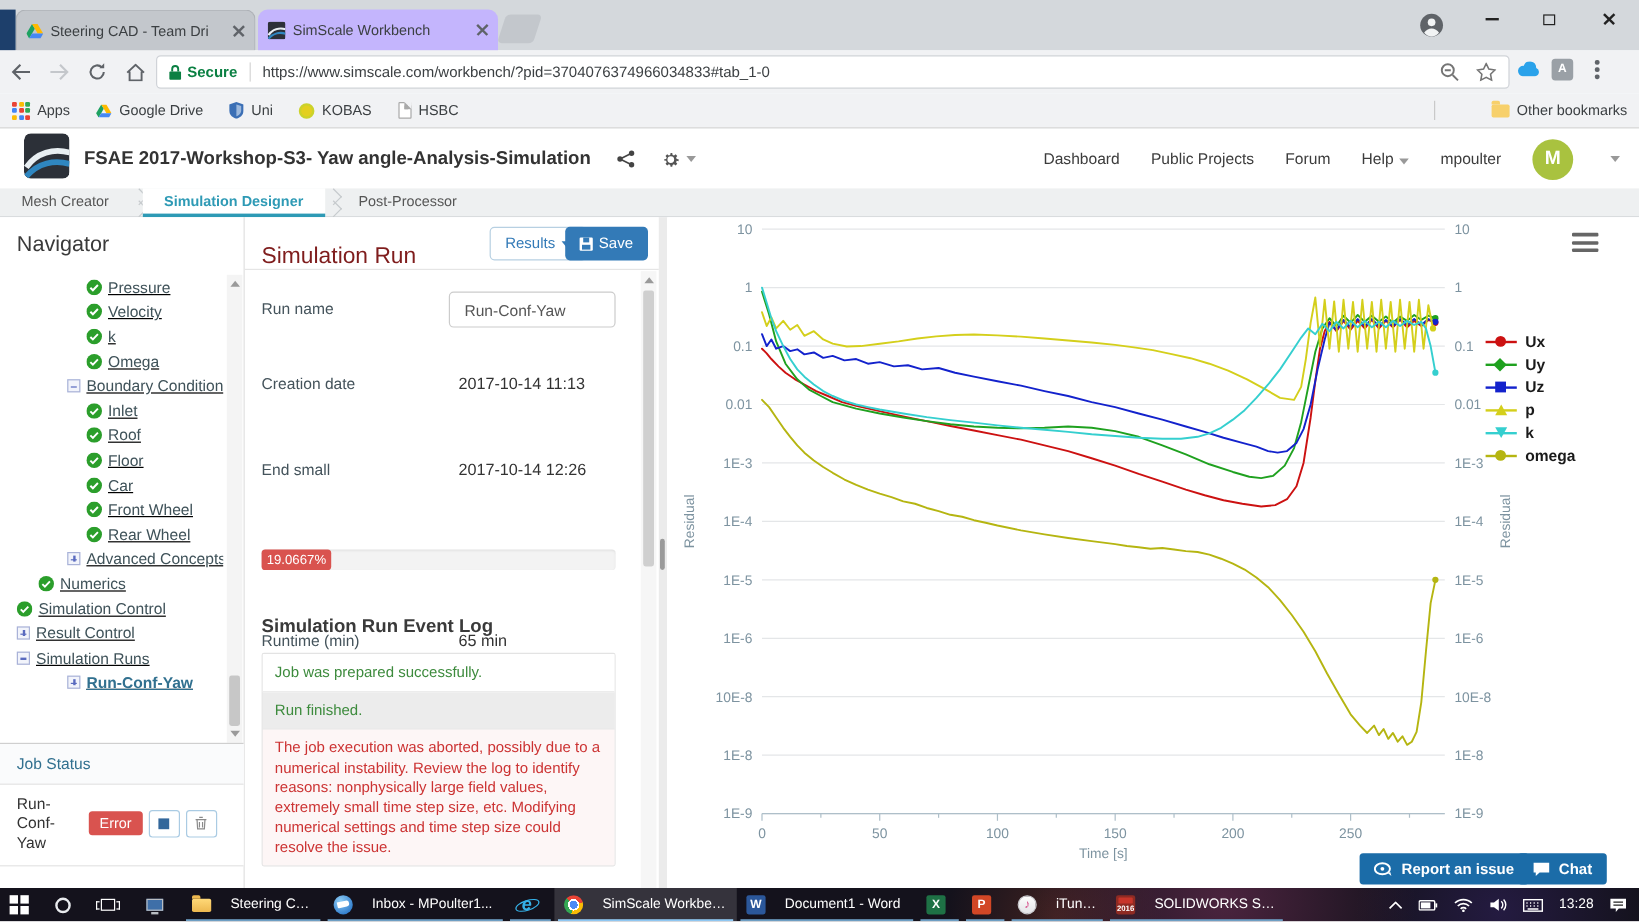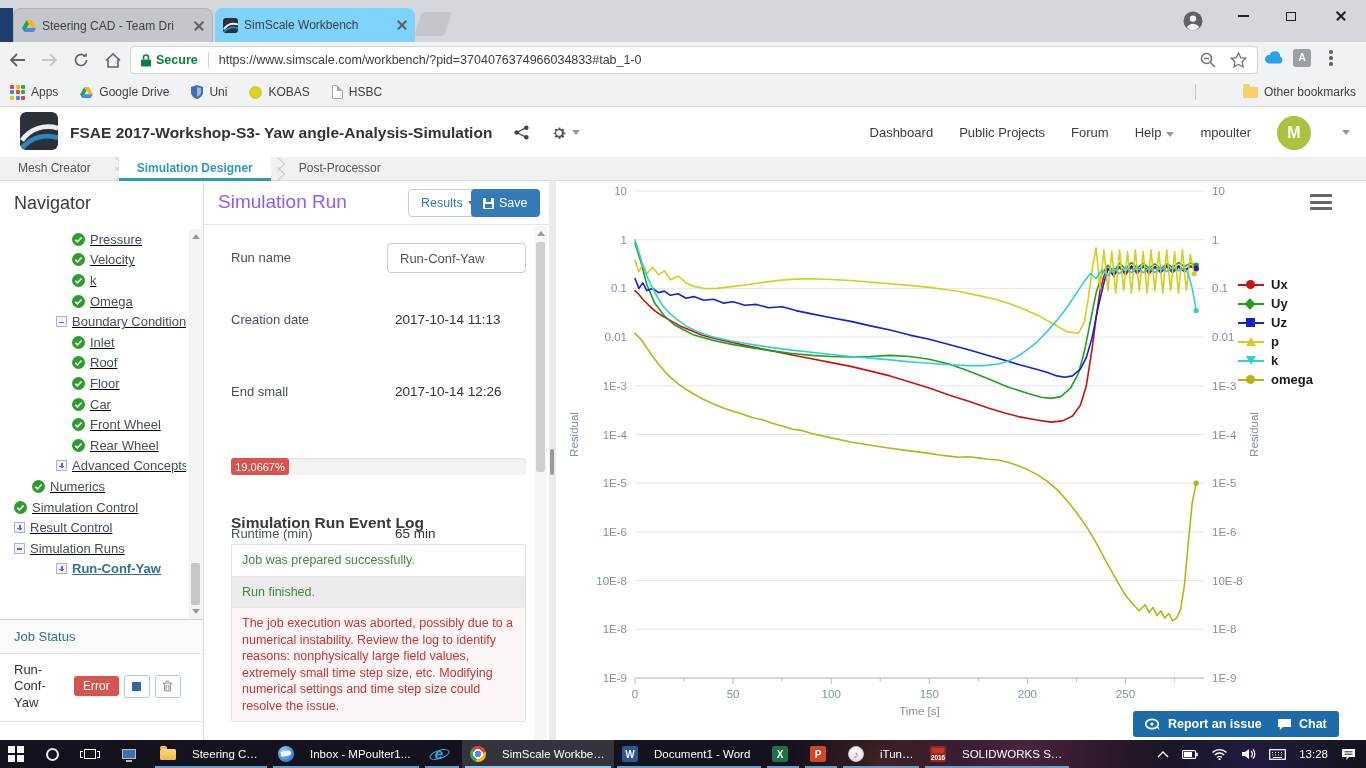--- a/index.html
+++ b/index.html
@@ -5,21 +5,21 @@
   * { margin:0; padding:0; box-sizing:border-box; }
   html,body { width:1366px; height:768px; overflow:hidden; }
   body { font-family:"Liberation Sans", sans-serif; background:#fff; }
   #screen { position:relative; width:1366px; height:768px; overflow:hidden; background:#fff; }
 
   
   #tabstrip { position:absolute; left:0; top:0; width:1366px; height:42px; background:#d4d8dc; }
   #edge-sliver { position:absolute; left:0; top:8px; width:13px; height:34px; background:#1d3f6b; }
   .tab { position:absolute; top:8px; height:34px; border-radius:8px 8px 0 0; display:flex; align-items:center; padding:0 8px; font-size:12px; color:#3c4043; }
   .tab.inactive { background:#c3c7cc; border:1px solid #aeb2b7; border-bottom:none; }
-  .tab.active { background:#7dd3fc;align-items:center; }
+  .tab.active { background:#c4b5fd;align-items:center; }
   .tab .ttl { white-space:nowrap; overflow:hidden; text-overflow:ellipsis; flex:1; margin:0 6px; }
   .xicon { position:relative; width:10px; height:10px; display:inline-block; }
   .xicon i { position:absolute; left:-1px; top:4px; width:12px; height:1.6px; background:#5f6368; }
   .xicon i:first-child { transform:rotate(45deg);} .xicon i:last-child { transform:rotate(-45deg);}
   #newtab-stub { position:absolute; left:418px; top:12px; width:30px; height:24px; background:#c3c7cc; border-radius:4px; transform:skewX(-18deg); }
   #profile-btn { position:absolute; left:1182px; top:10px; }
   .wctl { position:absolute; top:0; width:46px; height:32px; display:flex; align-items:center; justify-content:center; }
   #win-min { left:1220px; } #win-max { left:1268px; } #win-close { left:1318px; }
   #win-min i { width:11px; height:1.5px; background:#222; display:block; }
   #win-max i { width:10px; height:9px; border:1.3px solid #222; display:block; }
@@ -85,28 +85,28 @@
   #js-title { color:#31708f; font-size:13px; padding:9px 14px; border-bottom:1px solid #e4e4e4; background:#fafbfc; }
   #js-row { display:flex; align-items:center; padding:8px 10px 10px 14px; border-bottom:1px solid #e4e4e4; }
   #js-name { width:52px; font-size:13px; color:#333; line-height:1.25; word-break:break-word; }
   #js-badge { background:#d9534f; color:#fff; font-size:12px; border-radius:3px; padding:3px 9px; margin-left:8px; }
   .js-btn { width:26px; height:23px; border:1px solid #aacbe3; border-radius:3px; background:#fff; display:flex; align-items:center; justify-content:center; margin-left:5px; }
   #stop-sq { width:9px; height:9px; background:#33679b; display:block; }
 
   
   #run-panel { position:absolute; left:204px; top:181px; width:345px; height:559px; background:#fff; }
   #rp-header { position:relative; height:44px; border-bottom:1px solid #e5e5e5; }
-  #rp-title { position:absolute; left:14px; top:10px; font-size:19px; color:#8b5cf6; }
+  #rp-title { position:absolute; left:14px; top:22px; font-size:19px; color:#7f1d1d; }
   #results-btn { position:absolute; left:204px; top:8px; height:28px; padding:0 12px; border:1px solid #b7d0e2; border-radius:4px; background:#fff; color:#337ab7; font-size:12.5px; display:flex; align-items:center; }
   #results-btn .caret { border-top-color:#337ab7; }
   #save-btn { position:absolute; left:267px; top:8px; height:28px; padding:0 12px; border-radius:4px; background:#337ab7; color:#fff; font-size:12.5px; display:flex; align-items:center; gap:5px; }
   .floppy { width:11px; height:11px; background:#fff; position:relative; display:inline-block; border-radius:1px; }
   .floppy:before { content:""; position:absolute; left:3px; top:0; width:5px; height:4px; background:#337ab7; }
   .floppy:after { content:""; position:absolute; left:2px; top:6px; width:7px; height:4px; background:#337ab7; }
-  #rp-body { position:absolute; left:13px; top:45px; width:328px; height:514px; }
+  #rp-body { position:absolute; left:0; top:45px; width:328px; height:514px; }
   .fld-row { position:relative; height:36px; }
   .fld-label { position:absolute; left:14px; top:10px; font-size:13px; color:#44535b; }
   .fld-value { position:absolute; left:178px; top:10px; font-size:13.5px; color:#333; }
   #runname-input { position:absolute; left:170px; top:3px; width:139px; height:30px; border:1px solid #ccc; border-radius:4px; font-size:13px; color:#555; padding:0 12px; font-family:"Liberation Sans",sans-serif; }
   #progress { position:absolute; left:14px; top:232px; width:295px; height:17px; background:#f3f3f3; border-radius:3px; box-shadow:inset 0 1px 2px rgba(0,0,0,.08); }
   #progress-chip { height:17px; background:#d9534f; border-radius:3px; color:#fff; font-size:11px; display:flex; align-items:center; justify-content:center; min-width:58px; }
   #evlog-title { position:absolute; left:14px; top:288px; font-size:15.5px; font-weight:bold; color:#3a3a3a; }
   #evlog { position:absolute; left:14px; top:318px; width:295px; border:1px solid #e3e3e3; border-radius:2px; }
   .log-entry { padding:7px 10px; font-size:12.5px; line-height:1.32; border-bottom:1px solid #e8e8e8; }
   .log-entry:last-child { border-bottom:none; }

